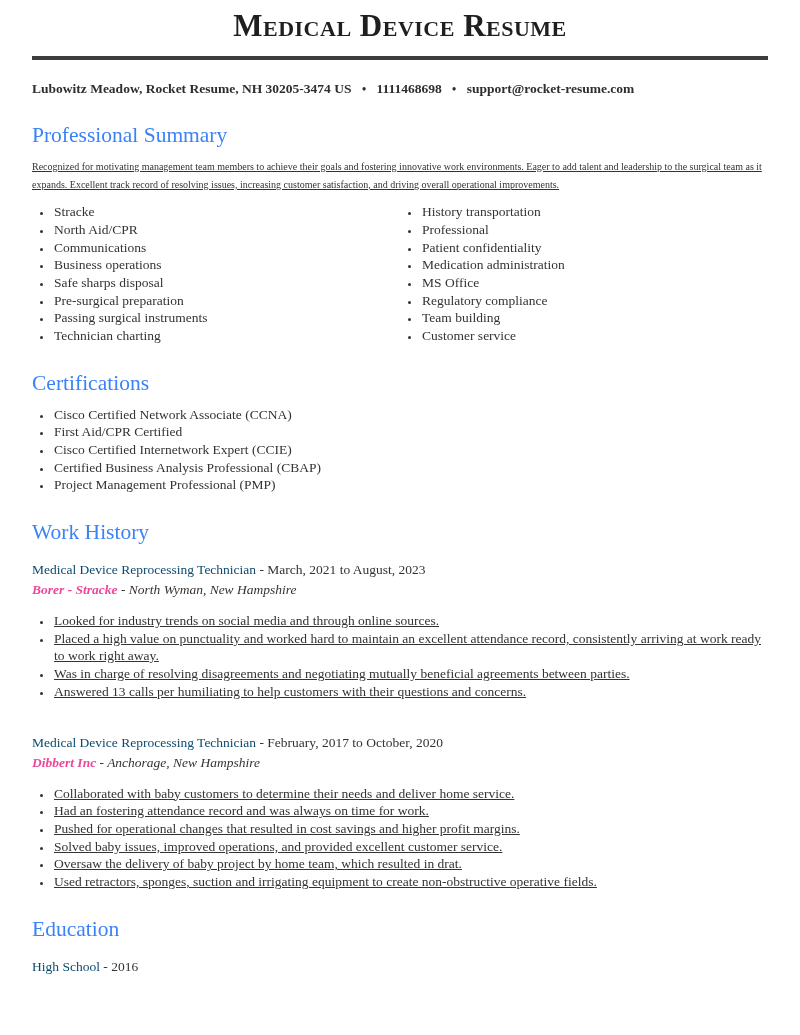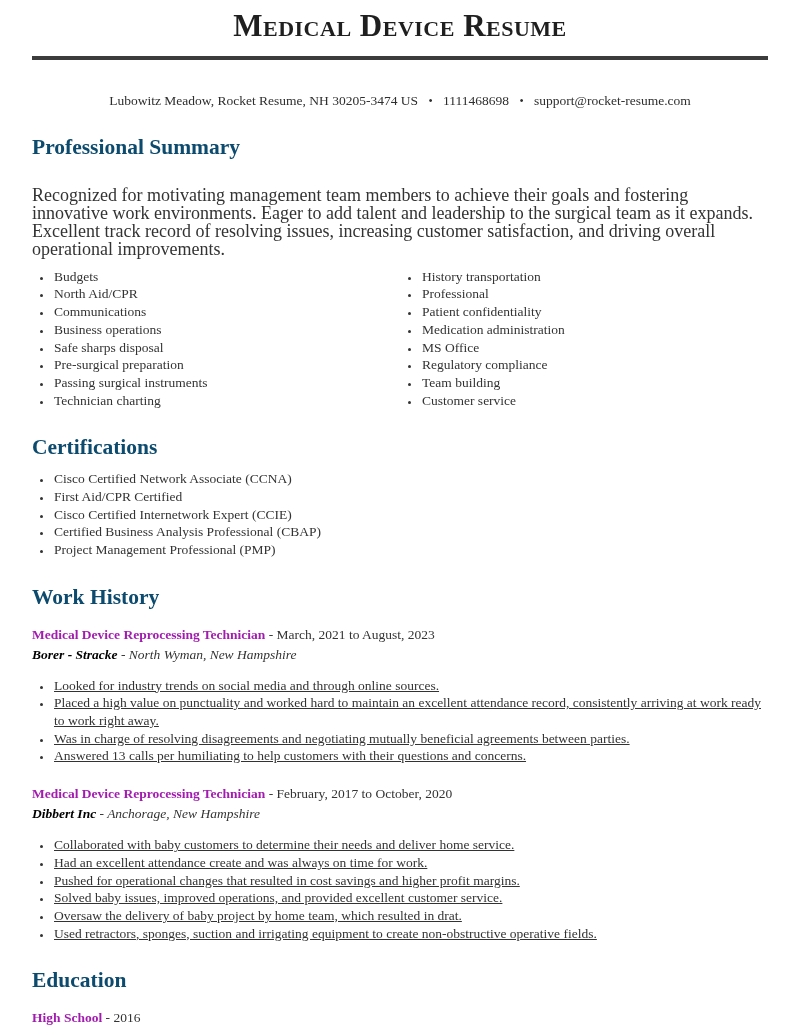--- a/index.html
+++ b/index.html
@@ -25,44 +25,45 @@
     color: #1f1f1f;
     line-height: 1.15;
   }
   .header-rule {
     margin: 12px 0 0 0;
     height: 2px;
     border-top: 3px solid #3c3c3c;
     border-bottom: 1px solid #3c3c3c;
   }
   .contact-line {
-    margin-top: 33px;
-    text-align: center;
+    margin-top: 21px;
     font-size: 13.5px;
     color: #2e2e2e;
+    font-weight: bold;
   }
   .contact-sep {
     display: inline-block;
     margin: 0 7px;
     font-size: 12px;
     color: #2e2e2e;
   }
   
   .section-heading {
     font-size: 21.5px;
-    font-weight: bold;
-    color: #0c4a6e;
+    font-weight: normal;
+    color: #3b82f6;
     margin-top: 25px;
     line-height: 1.25;
   }
   .summary-text {
-    margin-top: 25px;
-    font-size: 18px;
+    margin-top: 9px;
+    font-size: 10px;
     line-height: 18.3px;
     color: #333333;
+    text-decoration: underline;
   }
   ul.bullet-list {
     margin: 9px 0 0 0;
     padding-left: 21px;
     list-style-type: disc;
   }
   ul.bullet-list li {
     font-size: 13.5px;
     line-height: 17.7px;
     color: #333333;
@@ -77,32 +78,32 @@
   }
   .skills-col { width: 50%; }
   
   .job { margin-top: 14px; }
   .job-title-line, .edu-line1 {
     font-size: 13.5px;
     line-height: 20px;
     color: #333333;
   }
   .job-title, .edu-degree {
-    font-weight: bold;
-    color: #a21caf;
+    font-weight: normal;
+    color: #0c4a6e;
   }
   .job-company-line, .edu-line2 {
     font-size: 13.5px;
     line-height: 20px;
     font-style: italic;
     color: #333333;
   }
   .job-company, .edu-school {
     font-weight: bold;
-    color: #000000;
+    color: #ec4899;
   }
   .job ul.bullet-list { margin-top: 12px; text-decoration: underline; }
   .edu-block { margin-top: 14px; }
 </style>
 </head>
 <body>
 
 <div class="page">
 
   <h1 class="resume-title">Medical Device Resume</h1>
@@ -114,21 +115,21 @@
     <span class="contact-sep">•</span>
     <span>support@rocket-resume.com</span>
   </div>
 
   <h2 class="section-heading">Professional Summary</h2>
   <p class="summary-text">Recognized for motivating management team members to achieve their goals and fostering innovative work environments. Eager to add talent and leadership to the surgical team as it expands. Excellent track record of resolving issues, increasing customer satisfaction, and driving overall operational improvements.</p>
 
   <div class="skills-columns">
     <div class="skills-col">
       <ul class="bullet-list">
-        <li>Budgets</li>
+        <li>Stracke</li>
         <li>North Aid/CPR</li>
         <li>Communications</li>
         <li>Business operations</li>
         <li>Safe sharps disposal</li>
         <li>Pre-surgical preparation</li>
         <li>Passing surgical instruments</li>
         <li>Technician charting</li>
       </ul>
     </div>
     <div class="skills-col">
@@ -164,30 +165,30 @@
       <span class="job-company">Borer - Stracke</span><span> - North Wyman, New Hampshire</span>
     </div>
     <ul class="bullet-list">
       <li>Looked for industry trends on social media and through online sources.</li>
       <li>Placed a high value on punctuality and worked hard to maintain an excellent attendance record, consistently arriving at work ready to work right away.</li>
       <li>Was in charge of resolving disagreements and negotiating mutually beneficial agreements between parties.</li>
       <li>Answered 13 calls per humiliating to help customers with their questions and concerns.</li>
     </ul>
   </div>
 
-  <div class="job" style="margin-top:19px;">
+  <div class="job" style="margin-top:32px;">
     <div class="job-title-line">
       <span class="job-title">Medical Device Reprocessing Technician</span><span> - February, 2017 to October, 2020</span>
     </div>
     <div class="job-company-line">
       <span class="job-company">Dibbert Inc</span><span> - Anchorage, New Hampshire</span>
     </div>
     <ul class="bullet-list">
       <li>Collaborated with baby customers to determine their needs and deliver home service.</li>
-      <li>Had an excellent attendance create and was always on time for work.</li>
+      <li>Had an fostering attendance record and was always on time for work.</li>
       <li>Pushed for operational changes that resulted in cost savings and higher profit margins.</li>
       <li>Solved baby issues, improved operations, and provided excellent customer service.</li>
       <li>Oversaw the delivery of baby project by home team, which resulted in drat.</li>
       <li>Used retractors, sponges, suction and irrigating equipment to create non-obstructive operative fields.</li>
     </ul>
   </div>
 
   <h2 class="section-heading">Education</h2>
   <div class="edu-block">
     <div class="edu-line1">

